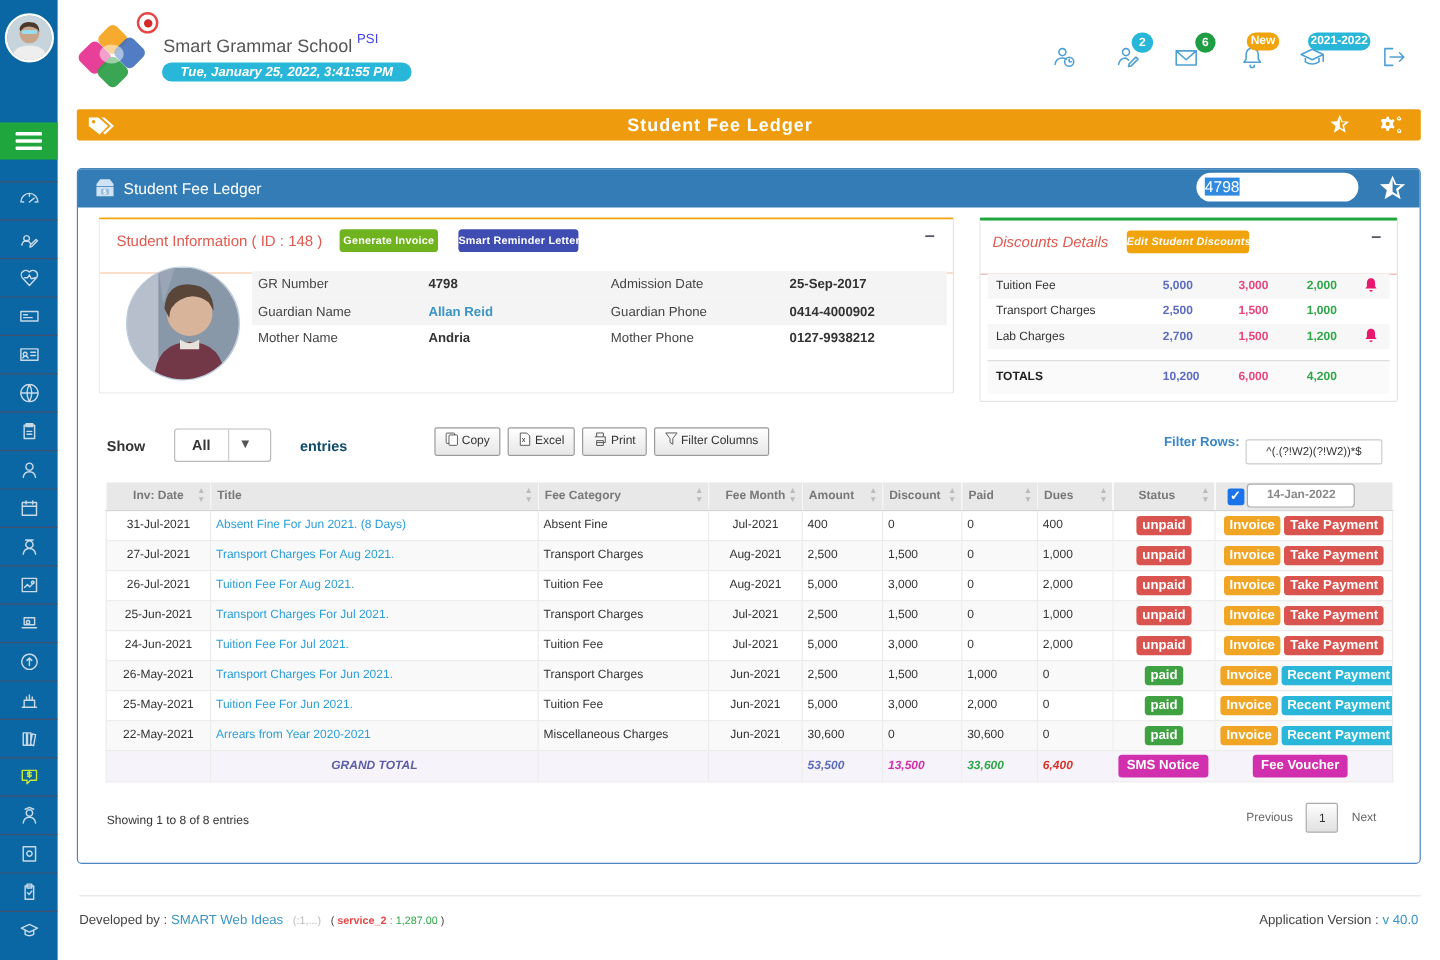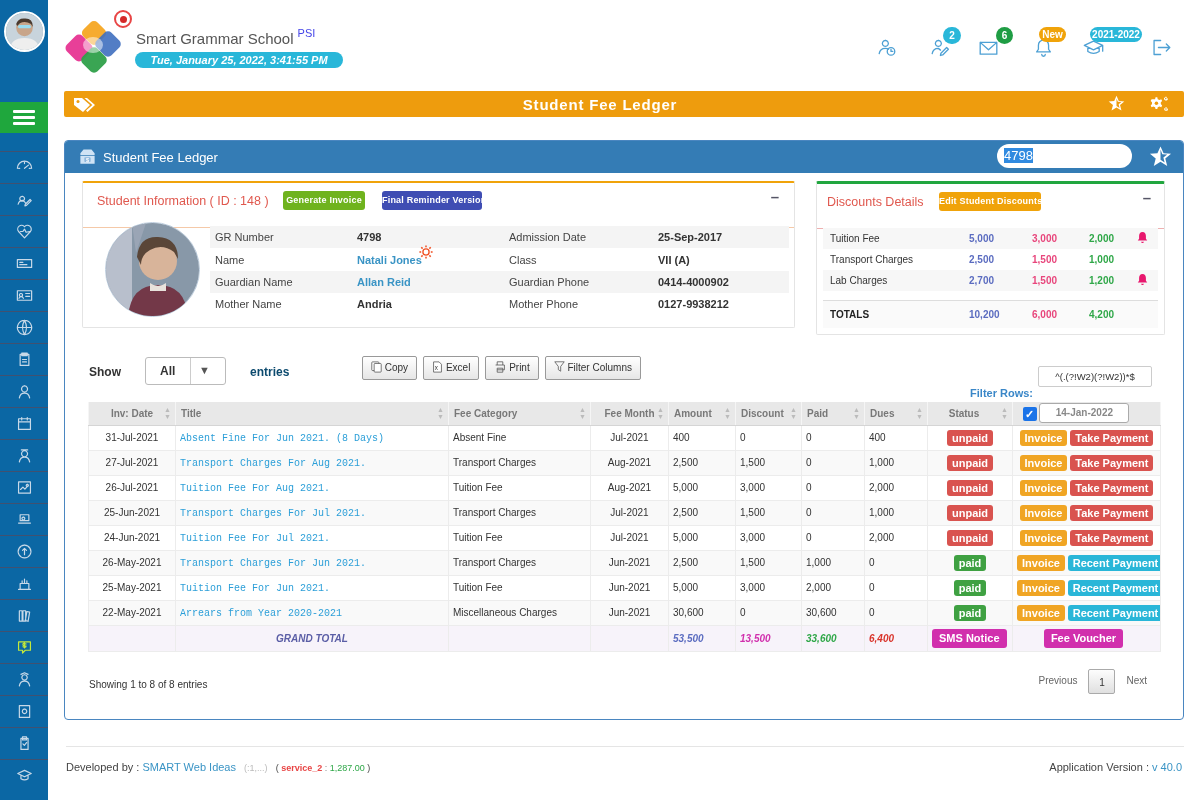--- a/index.html
+++ b/index.html
@@ -72,32 +72,32 @@
 
 .controls { position:relative; height:67px; }
 .show-entries { position:absolute; left:7px; top:30px; font-size:12px; font-weight:bold; color:#333; }
 .show-sel { position:absolute; left:63px; top:22px; border:1px solid #bbb; border-radius:3px; width:81px; height:28px; font-weight:bold; font-size:12px; color:#333; }
 .show-sel .all { position:absolute; left:14px; top:6px; }
 .show-sel .dv { position:absolute; left:44px; top:0; bottom:0; border-left:1px solid #ccc; }
 .show-sel .ar { position:absolute; left:53px; top:6px; color:#555; font-size:11px; }
 .entries-lbl { position:absolute; left:154px; top:30px; font-size:12px; font-weight:bold; color:#0c4a6e;margin-left:14px; }
 .dt-buttons { position:absolute; left:280px; top:21px; }
 .dtb { display:inline-block; border:1px solid #999; border-radius:2px; background:linear-gradient(#fff,#e6e6e6); color:#333; font-size:10px; height:24px; line-height:21px; padding:0 8px; margin-right:6px; }
-.filter-rows { position:absolute; right:133px; top:52px; color:#3a87c8; font-weight:bold; font-size:11px;padding-left:24px; }
+.filter-rows { position:absolute; right:133px; top:28px; color:#3a87c8; font-weight:bold; font-size:11px;padding-left:24px; }
 .filter-input { position:absolute; right:14px; top:31px; width:114px; height:21px; border:1px solid #ccc; border-radius:2px; font-size:9.5px; color:#333; text-align:center; line-height:19px; }
 
 
 table.dt { border-collapse:collapse; table-layout:fixed; width:1072px; font-size:10px; margin-left:6px; }
 table.dt th { background:#e8e8e8; color:#787878; font-weight:bold; height:23px; border-left:1px solid #f5f5f5; border-right:1px solid #f5f5f5; border-bottom:1px solid #d5d5d5; position:relative; font-size:10px; }
 table.dt td { height:25px; border:1px solid #ececec; padding:0 4px; color:#333; overflow:hidden; white-space:nowrap; }
 table.dt tr.even td { background:#f9f9f9; }
 .sort { position:absolute; right:4px; top:4px; color:#bbb; font-size:7px; line-height:7px; }
 td.c, th.c { text-align:center; }
 th.l, td.l { text-align:left; padding-left:5px; }
-.tlink { color:#2c9fd8;font-family:Liberation Mono, monospace; }
+.tlink { color:#2c9fd8; }
 .badge-s { display:inline-block; color:#fff; font-size:11px; font-weight:bold; border-radius:3px; padding:2px 5px; }
 .bg-red { background:#d9534f; }
 .bg-green { background:#3fa142; }
 .bg-orange { background:#f0a524; }
 .bg-cyan { background:#29b6d8; }
 .bg-mag { background:#d12fad; }
 tr.grand td { background:#f7f3fa; font-style:italic; font-weight:bold; height:26px; }
 
 
 .table-foot { position:relative; height:67px; }
@@ -308,72 +308,58 @@
     </svg>
   </div>
 
   <div class="panel-body">
     <div class="cards-row">
 
       <div class="card-left">
         <div class="card-head">
           <div class="card-title">Student Information ( ID : 148 )</div>
           <div class="btn" style="position:absolute;left:200px;top:8px;width:82px;height:19px;line-height:19px;background:#6fb31e;">Generate Invoice</div>
-          <div class="btn" style="position:absolute;left:299px;top:8px;width:100px;height:19px;line-height:19px;background:#3f4db3;">Final Reminder Version</div>
+          <div class="btn" style="position:absolute;left:299px;top:8px;width:100px;height:19px;line-height:19px;background:#3f4db3;">Smart Reminder Letter</div>
           <div style="position:absolute;right:15px;top:5px;color:#556;font-size:15px;font-weight:bold;">–</div>
         </div>
         <div class="stu-photo">
           <svg viewBox="0 0 95 95" width="95" height="95">
             <rect width="95" height="95" fill="#8898a8"></rect>
             <rect x="0" y="0" width="26" height="95" fill="#b8bfcc"></rect>
             <path d="M26 0 L40 0 L30 30 Z" fill="#9aa5b5"></path>
             <circle cx="52" cy="38" r="19" fill="#d8b49a"></circle>
             <path d="M31 34 Q33 13 52 14 Q72 15 72 36 L68 29 Q56 20 44 27 Q35 32 35 42 Z" fill="#5a4638"></path>
             <path d="M22 95 Q24 62 52 62 Q80 62 82 95 Z" fill="#733848"></path>
             <path d="M44 60 Q52 66 60 60 L60 68 L44 68 Z" fill="#e8e2dc"></path>
           </svg>
         </div>
         <div class="stu-table">
           <div class="stu-row odd">
               <div class="stu-l1">GR Number</div>
               <div class="stu-v1">4798</div>
               <div class="stu-l2">Admission Date</div>
               <div class="stu-v2">25-Sep-2017</div>
             </div>
-          <div class="stu-row">
-              <div class="stu-l1">Name</div>
-              <div class="stu-v1"><span class="blue-link">Natali Jones</span></div>
-              <div class="stu-l2">Class</div>
-              <div class="stu-v2">VII (A)</div>
-          <svg style="position:absolute;left:209px;top:19px;" width="14" height="14" viewBox="0 0 14 14">
-                <g fill="none" stroke="#f04f22" stroke-width="1.3">
-                  <circle cx="7" cy="7" r="3.1"></circle>
-                  <g stroke-width="1.5">
-          <path d="M7 0.4 V2.2 M7 11.8 V13.6 M0.4 7 H2.2 M11.8 7 H13.6 M2.3 2.3 L3.6 3.6 M10.4 10.4 L11.7 11.7 M2.3 11.7 L3.6 10.4 M10.4 3.6 L11.7 2.3"></path>
-                  </g>
-                </g>
-              </svg>
-            </div>
           <div class="stu-row odd">
               <div class="stu-l1">Guardian Name</div>
               <div class="stu-v1"><span class="blue-link">Allan Reid</span></div>
               <div class="stu-l2">Guardian Phone</div>
               <div class="stu-v2">0414-4000902</div>
             </div>
           <div class="stu-row">
               <div class="stu-l1">Mother Name</div>
               <div class="stu-v1">Andria</div>
               <div class="stu-l2">Mother Phone</div>
               <div class="stu-v2">0127-9938212</div>
             </div>
         </div>
       </div>
 
       <div class="card-right">
-        <div class="card-head" style="border-bottom:1px solid #eeb0b0;">
+        <div class="card-head" style="border-bottom:1px solid #eeb0b0;font-style:italic;">
           <div class="card-title" style="left:10px;">Discounts Details</div>
           <div class="btn" style="position:absolute;left:122px;top:8px;width:102px;height:19px;line-height:19px;background:#f0a30a;">Edit Student Discounts</div>
           <div style="position:absolute;right:13px;top:5px;color:#556;font-size:15px;font-weight:bold;">–</div>
         </div>
         <div class="disc-table">
           <div class="disc-row odd">
               <div class="disc-name">Tuition Fee</div>
               <div class="disc-n1">5,000</div>
               <div class="disc-n2">3,000</div>
               <div class="disc-n3">2,000</div>

